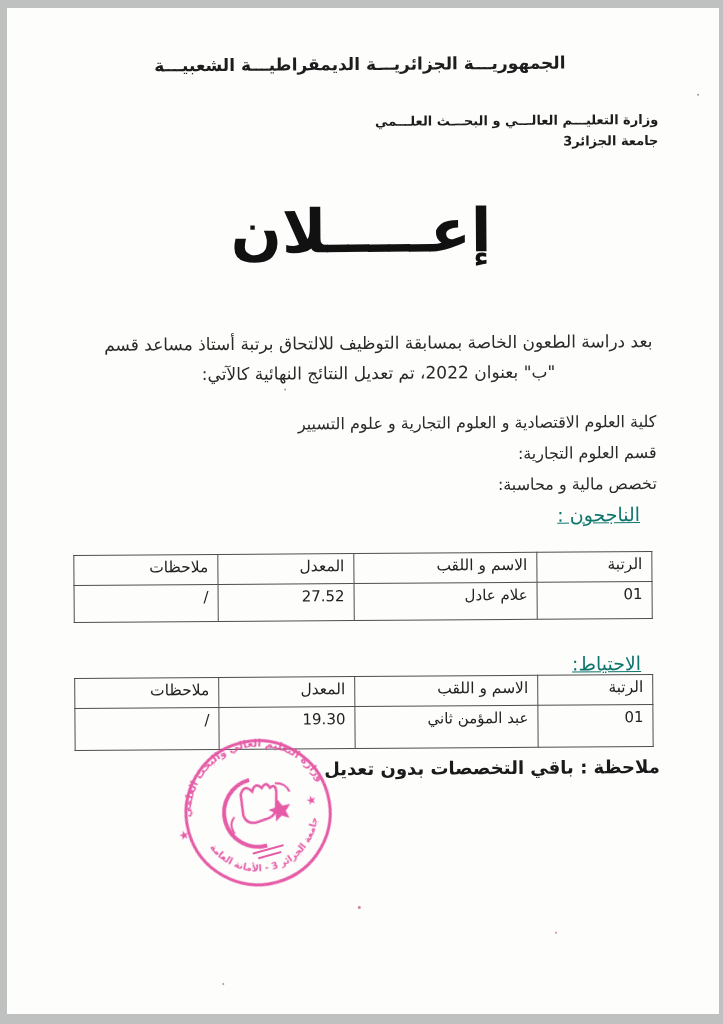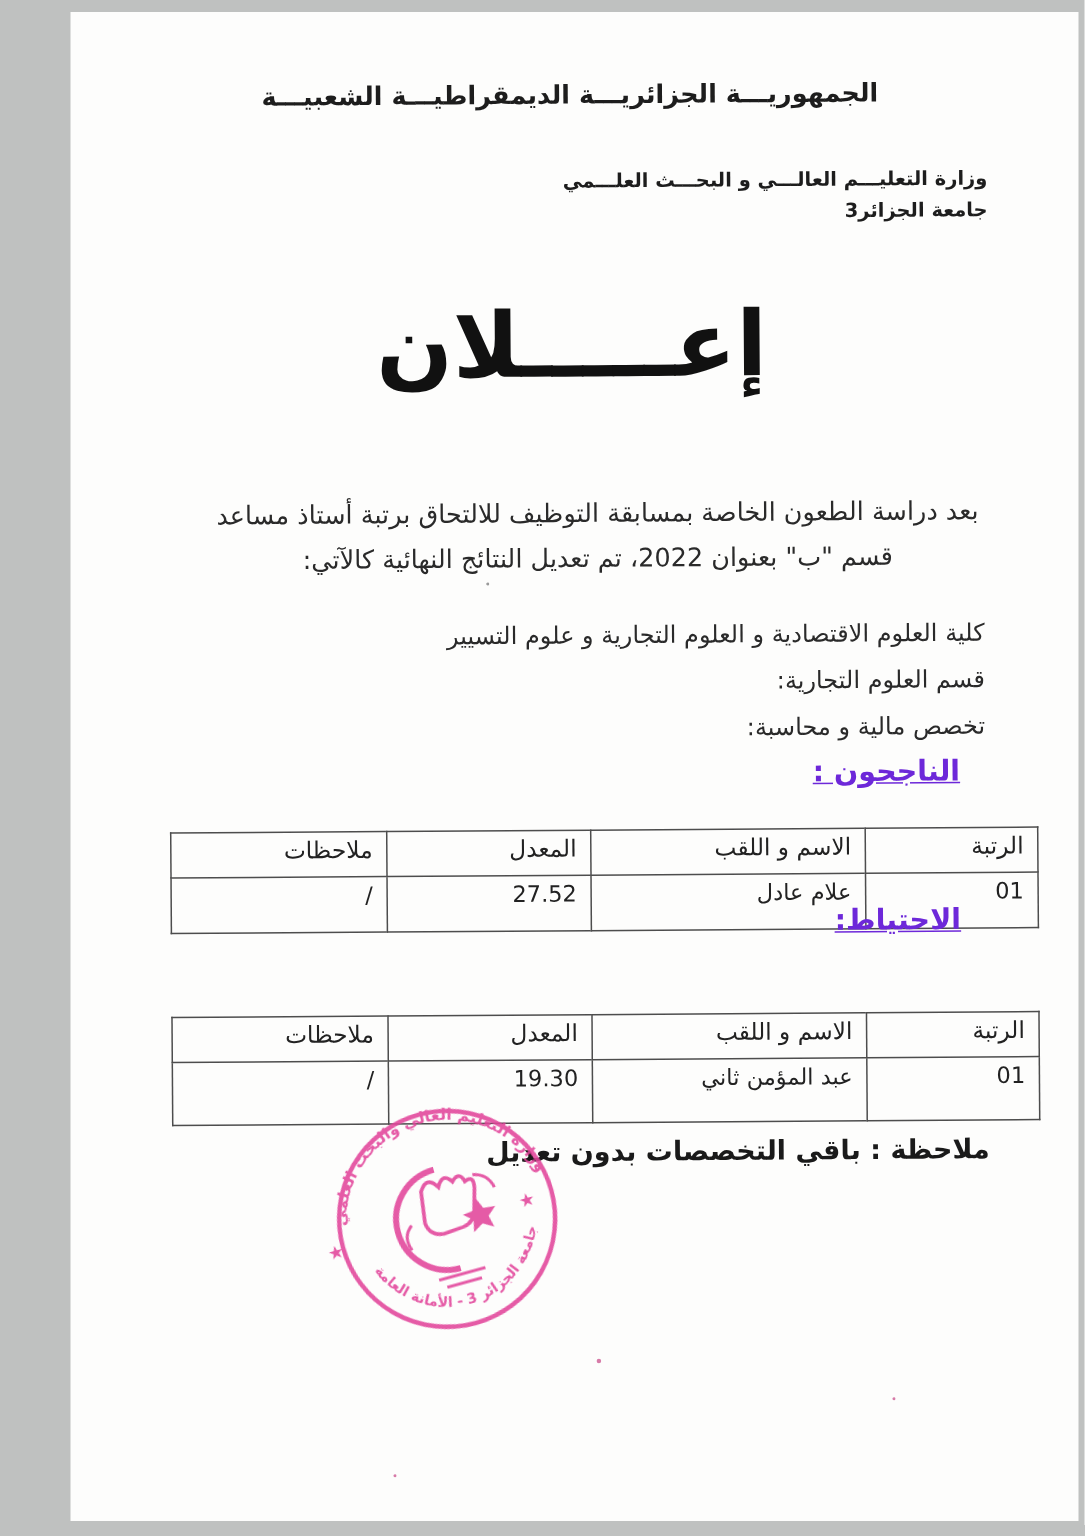--- a/index.html
+++ b/index.html
@@ -8,21 +8,20 @@
     background:#bfc1c0;
     font-family:"DejaVu Sans",sans-serif;
     overflow:hidden;
     position:relative;
   }
   .scan-page{
     position:absolute;
     left:7px;top:8px;right:4px;bottom:10px;
     background:#fdfdfc;
     direction:rtl;
-    margin-left:40px;
   }
   .tilt{
     position:absolute;inset:0;
     transform:rotate(-0.4deg);
     transform-origin:50% 50%;
     color:#242424;
   }
   .republic-header{
     position:absolute;top:46px;left:0;right:0;
     text-align:center;
@@ -50,26 +49,26 @@
     color:#2a2a2a;
   }
   .faculty-block{
     position:absolute;top:400px;right:62px;
     text-align:right;
     font-size:16px;line-height:31px;
     color:#2a2a2a;
   }
   .section-heading{
     position:absolute;right:79px;
-    font-size:19px;font-weight:bold;
+    font-size:19px;font-weight:normal;
     text-decoration:underline;
-    color:#6d28d9;
+    color:#0f766e;
   }
   .winners-heading{top:497px;}
-  .reserve-heading{top:596px;}
+  .reserve-heading{top:646px;}
   table.results{
     position:absolute;left:66px;width:578px;
     border-collapse:collapse;
     table-layout:fixed;
     font-size:15px;
     color:#222;
   }
   .winners-table{top:545px;}
   .reserve-table{top:668px;}
   table.results th, table.results td{

